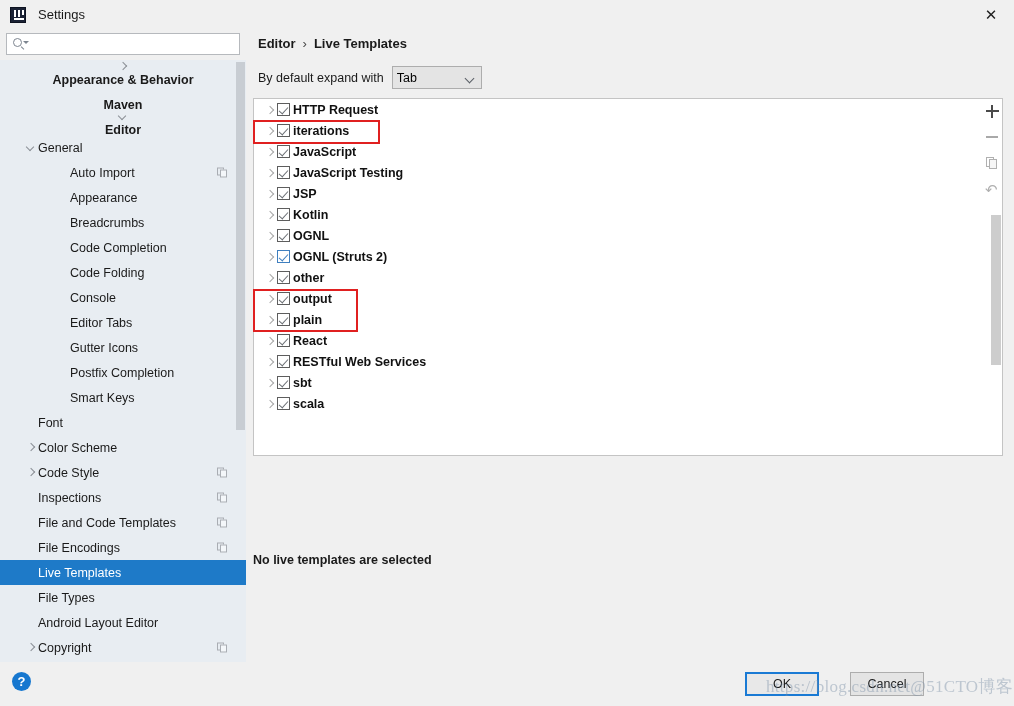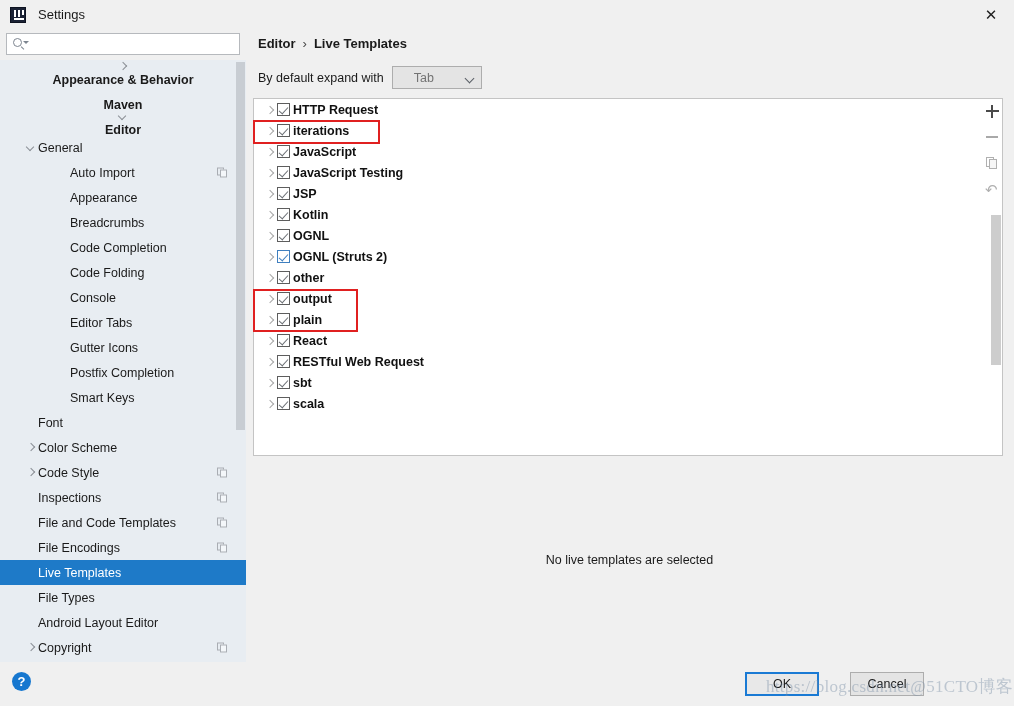--- a/index.html
+++ b/index.html
@@ -197,21 +197,21 @@
   #expand-label { font-size: 12.5px; color: #1a1a1a; }
   #expand-select {
     margin-left: 8px;
     width: 90px; height: 23px;
     background: #e4e4e4;
     border: 1px solid #adadad;
     display: flex; align-items: center;
     position: relative;
   }
   #expand-select .value {
-    margin-left: 21px; font-size: 12.5px; color: #737373;
+    margin-left: 4px; font-size: 12.5px; color: #000000;
   }
   #expand-select .chev {
     position: absolute; right: 8px; top: 8px;
     width: 7px; height: 7px;
     border-right: 1.4px solid #5a5f66;
     border-bottom: 1.4px solid #5a5f66;
     transform: rotate(45deg);
   }
 
   
@@ -311,23 +311,23 @@
   }
   .icon-undo {
     position: relative; width: 14px; height: 13px;
     color: #b0b0b0; font-size: 15px; line-height: 13px;
   }
 
   
   #empty-message {
     position: absolute; left: 253px; top: 553px;
     width: 753px;
-    text-align: center;
     font-size: 12.5px;
     color: #1a1a1a;
+    font-weight: bold;
   }
 
   
   .annot {
     position: absolute;
     border: 2px solid #e02020;
     pointer-events: none;
   }
   #annot-iterations { left: 253px; top: 120px; width: 127px; height: 24px; }
   #annot-other-output { left: 253px; top: 289px; width: 105px; height: 43px; }
@@ -626,21 +626,21 @@
           <span class="list-label">plain</span>
         </div>
         <div class="list-row">
           <span class="list-arrow"></span>
           <span class="chk"></span>
           <span class="list-label">React</span>
         </div>
         <div class="list-row">
           <span class="list-arrow"></span>
           <span class="chk"></span>
-          <span class="list-label">RESTful Web Request</span>
+          <span class="list-label">RESTful Web Services</span>
         </div>
         <div class="list-row">
           <span class="list-arrow"></span>
           <span class="chk"></span>
           <span class="list-label">sbt</span>
         </div>
         <div class="list-row">
           <span class="list-arrow"></span>
           <span class="chk"></span>
           <span class="list-label">scala</span>

